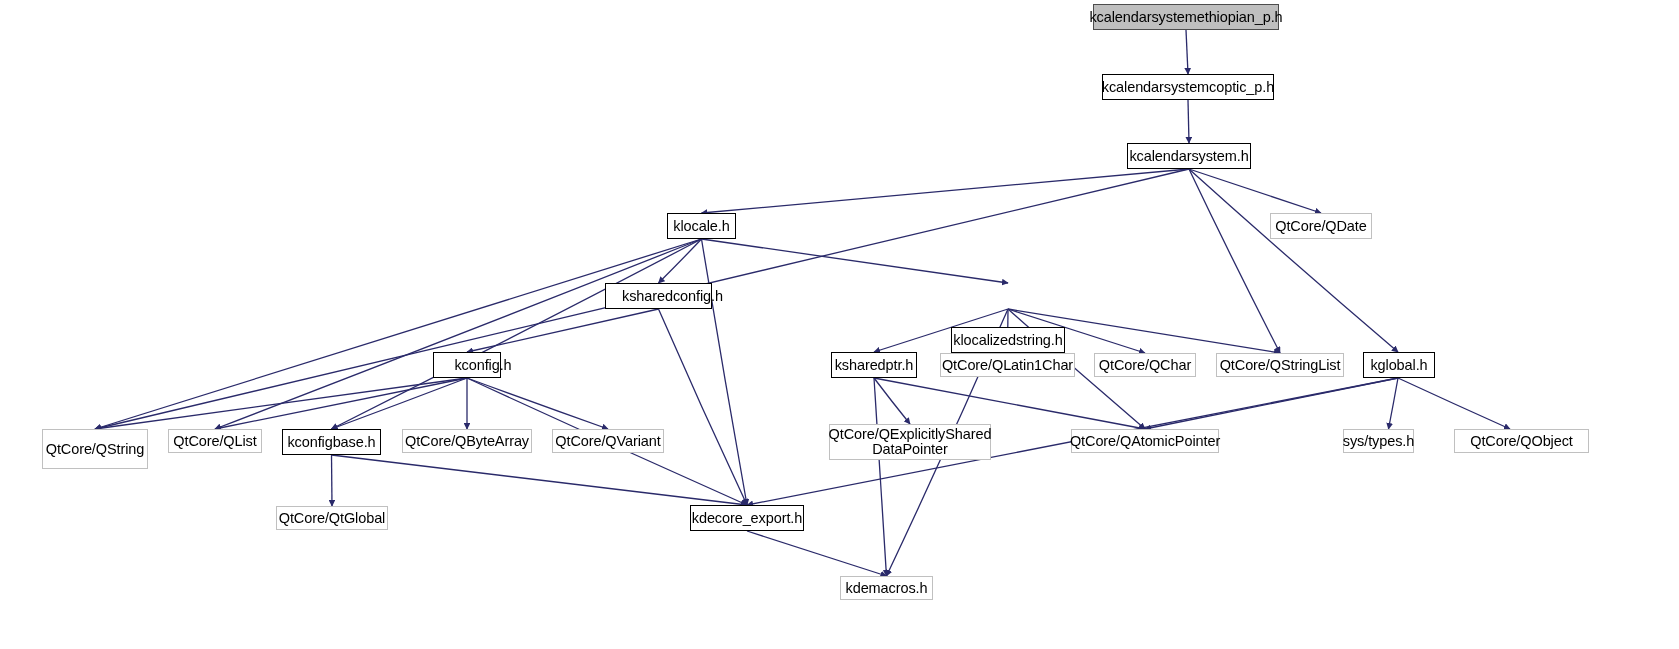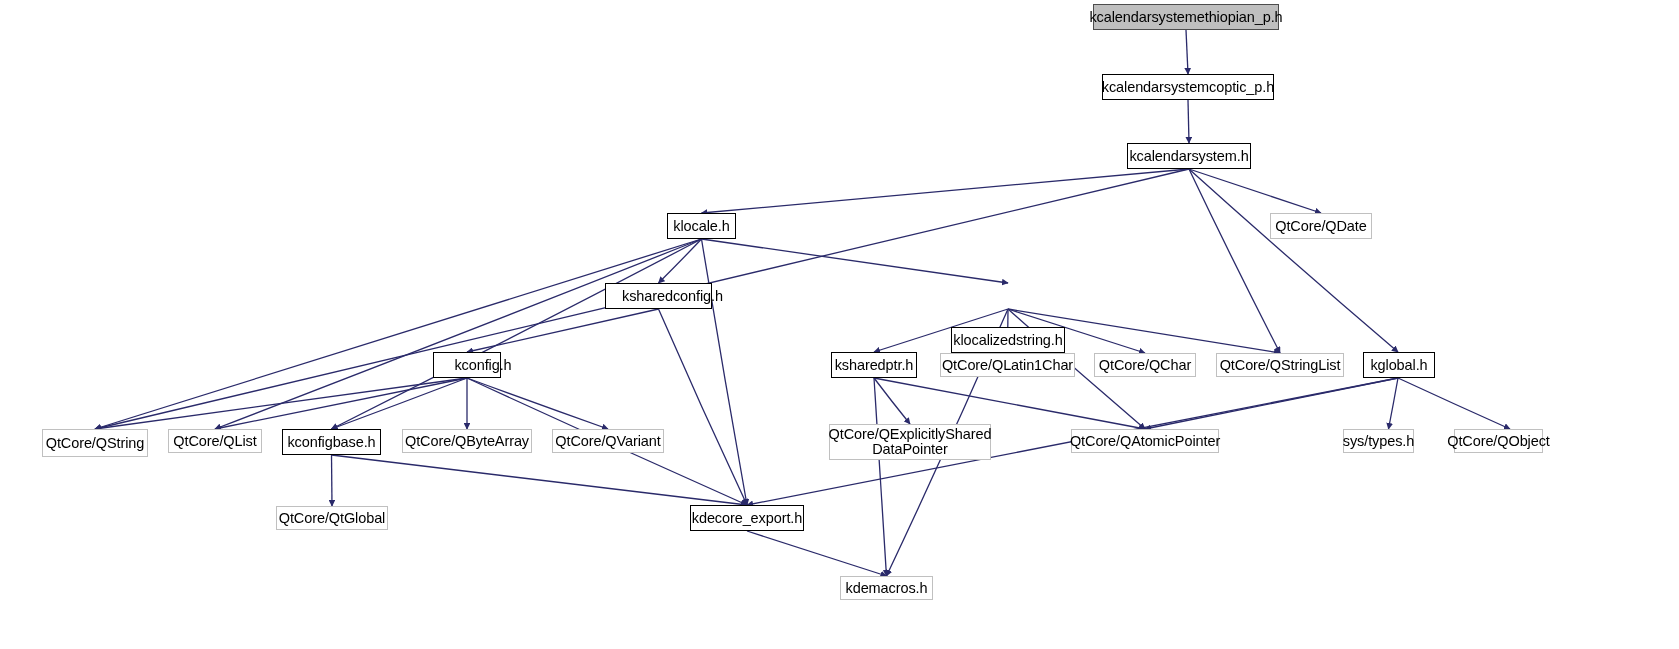--- a/index.html
+++ b/index.html
@@ -106,27 +106,27 @@
       <div class="node ext" style="left: 1270px; top: 213px; width: 102px; height: 26px;">QtCore/QDate</div>
       <div class="node int" style="left: 667px; top: 213px; width: 69px; height: 26px;">klocale.h</div>
       <div class="node int" style="left: 605px; top: 283px; width: 107px; height: 26px; padding-left: 28px;">ksharedconfig.h</div>
       <div class="node int" style="left: 951px; top: 283px; width: 114px; height: 26px; margin-top: 44px;">klocalizedstring.h</div>
       <div class="node int" style="left: 433px; top: 352px; width: 68px; height: 26px; padding-left: 32px;">kconfig.h</div>
       <div class="node int" style="left: 831px; top: 352px; width: 86px; height: 26px;">ksharedptr.h</div>
       <div class="node ext" style="left: 940px; top: 353px; width: 135px; height: 24px;">QtCore/QLatin1Char</div>
       <div class="node ext" style="left: 1094px; top: 353px; width: 102px; height: 24px;">QtCore/QChar</div>
       <div class="node ext" style="left: 1216px; top: 353px; width: 128px; height: 24px; text-align: right;">QtCore/QStringList</div>
       <div class="node int" style="left: 1363px; top: 352px; width: 72px; height: 26px;">kglobal.h</div>
-      <div class="node ext" style="left: 42px; top: 429px; width: 106px; height: 28px;">QtCore/QString</div>
+      <div class="node ext" style="left: 42px; top: 429px; width: 106px; height: 40px;">QtCore/QString</div>
       <div class="node ext" style="left: 168px; top: 429px; width: 94px; height: 24px;">QtCore/QList</div>
       <div class="node int" style="left: 282px; top: 429px; width: 99px; height: 26px;">kconfigbase.h</div>
       <div class="node ext" style="left: 402px; top: 429px; width: 130px; height: 24px;">QtCore/QByteArray</div>
       <div class="node ext" style="left: 552px; top: 429px; width: 112px; height: 24px;">QtCore/QVariant</div>
       <div class="node ext" style="left: 829px; top: 424px; width: 162px; height: 36px;">QtCore/QExplicitlyShared
 DataPointer</div>
       <div class="node ext" style="left: 1071px; top: 429px; width: 148px; height: 24px;">QtCore/QAtomicPointer</div>
       <div class="node ext" style="left: 1343px; top: 429px; width: 71px; height: 24px;">sys/types.h</div>
-      <div class="node ext" style="left: 1454px; top: 429px; width: 89px; height: 24px;">QtCore/QObject</div>
+      <div class="node ext" style="left: 1454px; top: 429px; width: 135px; height: 24px;">QtCore/QObject</div>
       <div class="node ext" style="left: 276px; top: 506px; width: 112px; height: 24px;">QtCore/QtGlobal</div>
       <div class="node int" style="left: 690px; top: 505px; width: 114px; height: 26px; text-align: right;">kdecore_export.h</div>
       <div class="node ext" style="left: 840px; top: 576px; width: 93px; height: 24px;">kdemacros.h</div>
     </div>
 </div>
 
 </body></html>

